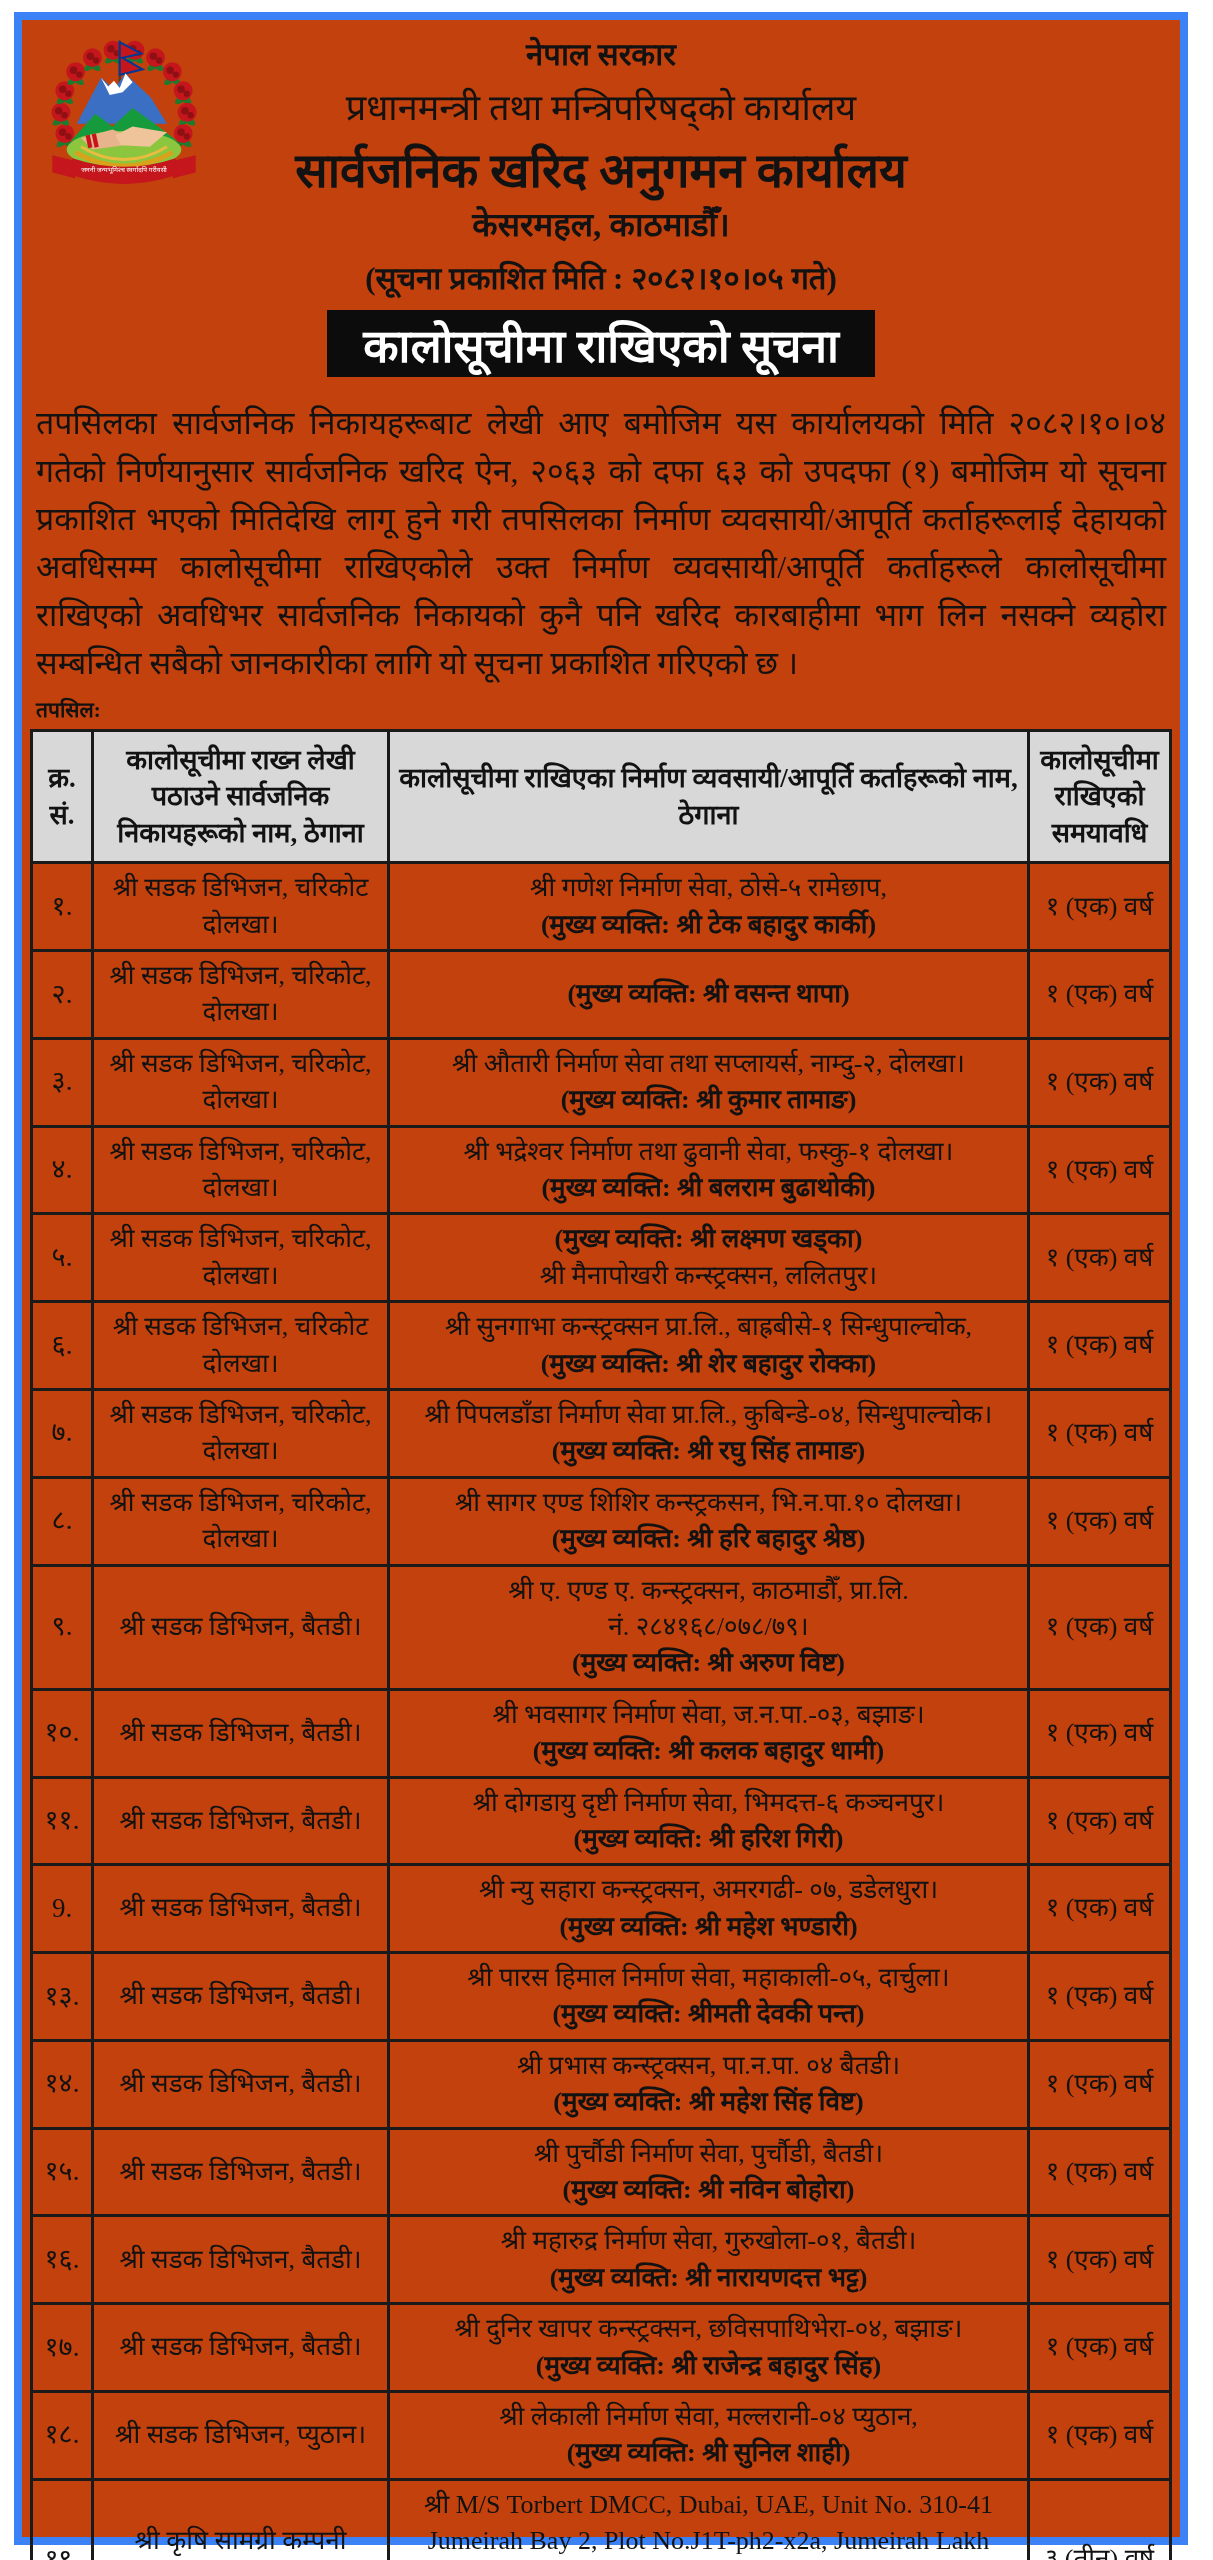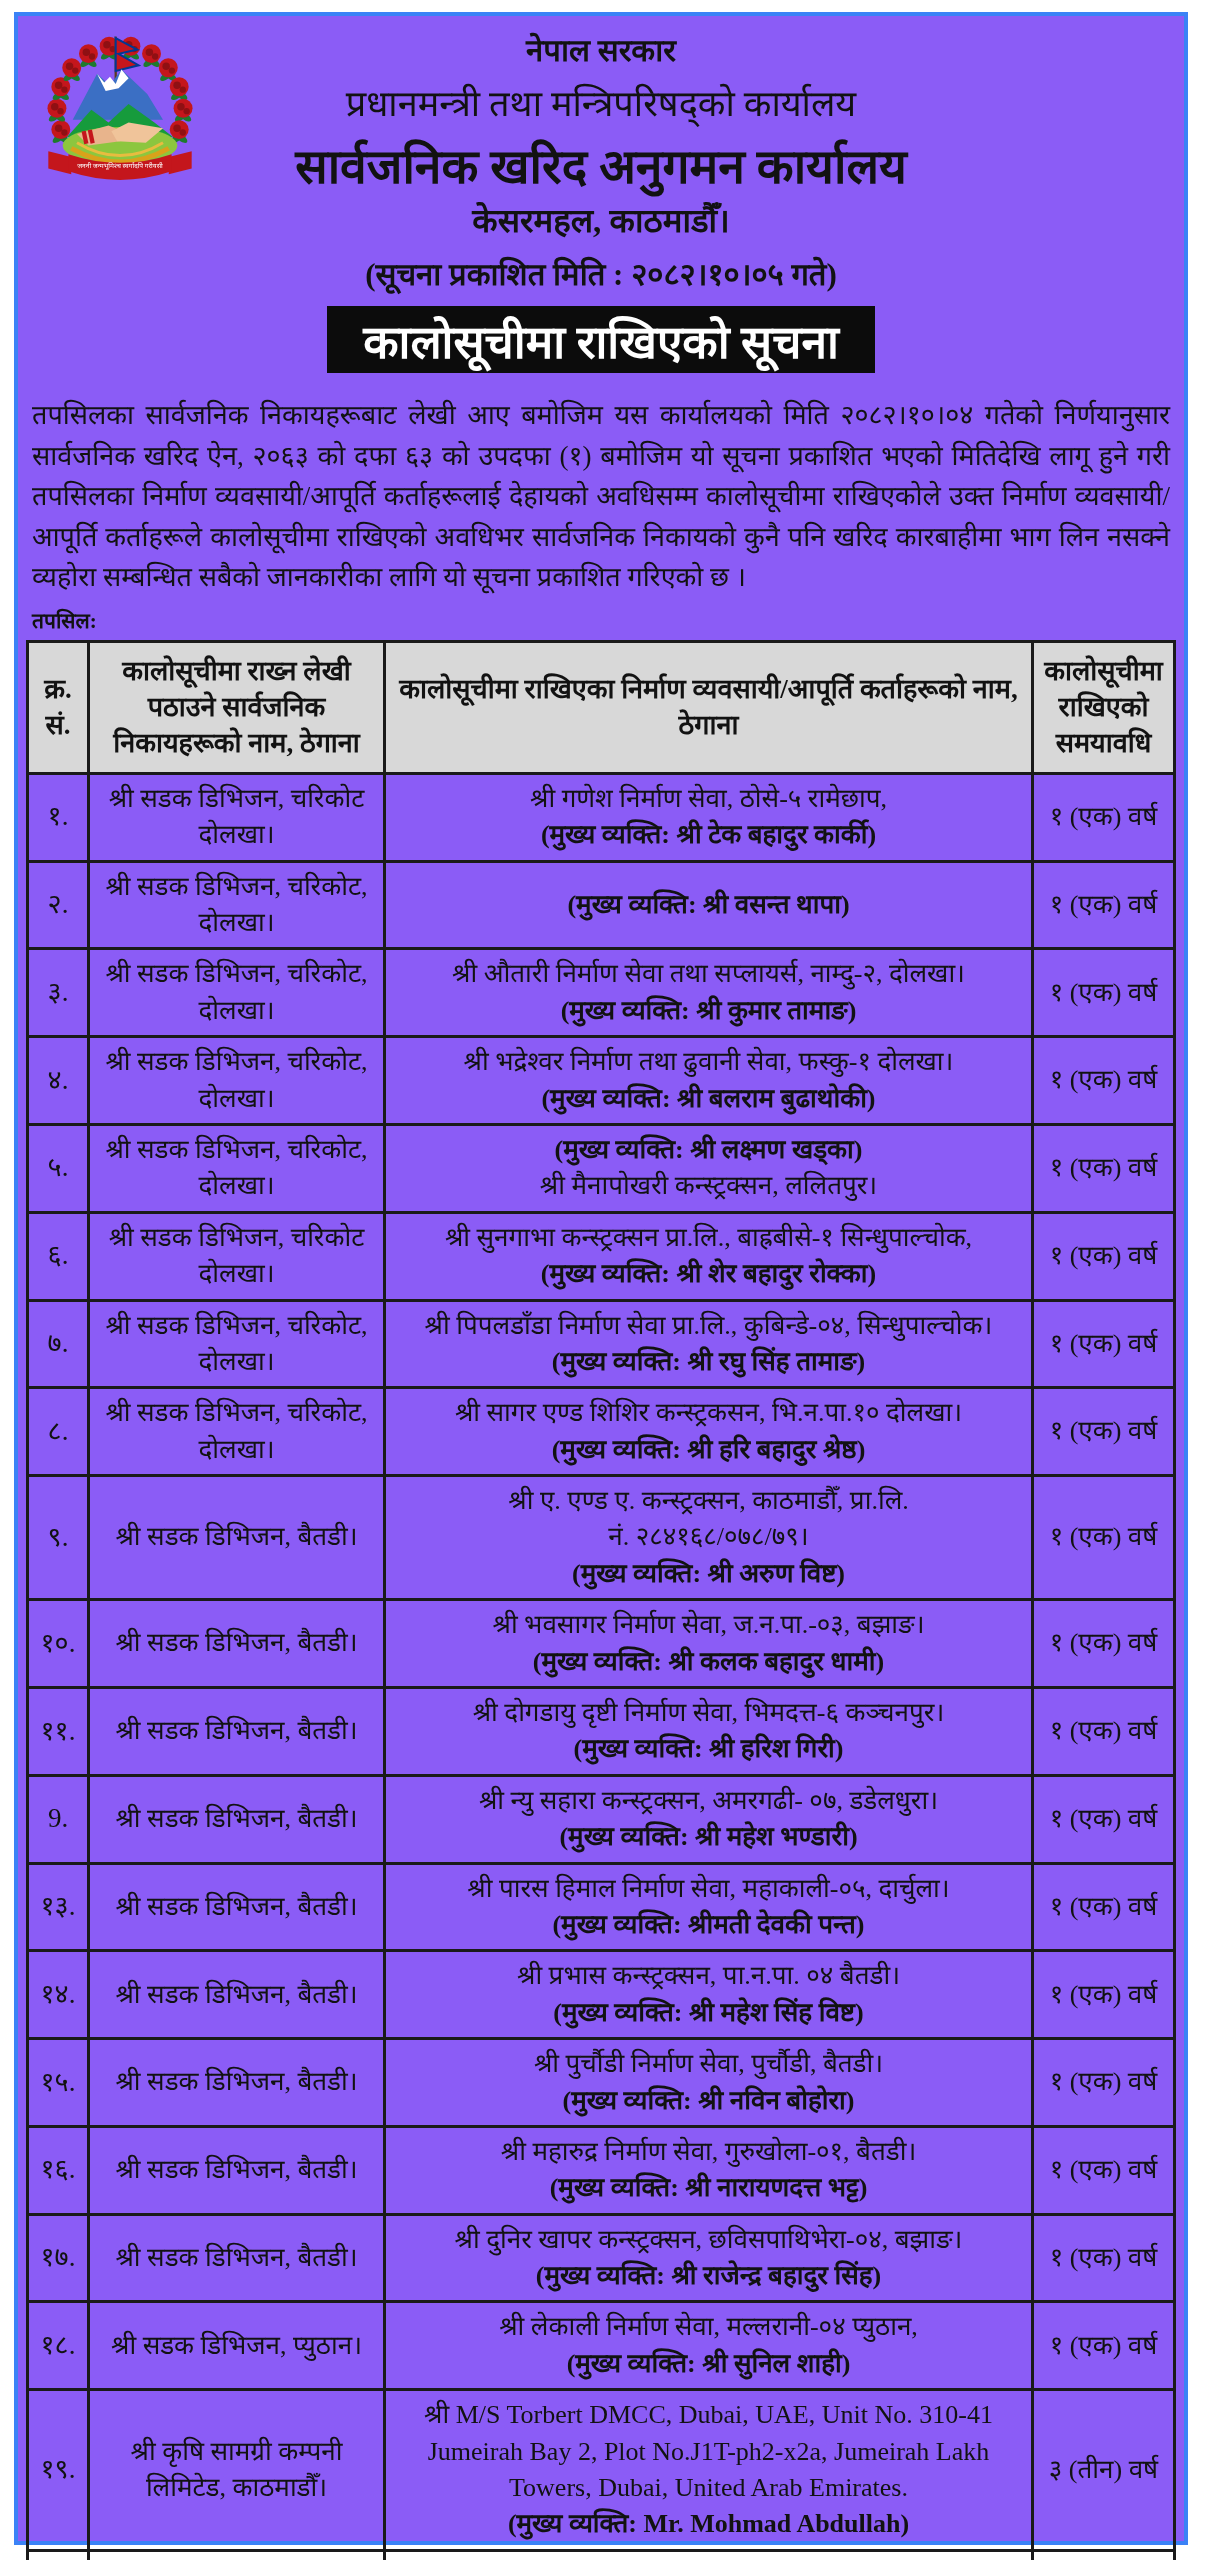--- a/index.html
+++ b/index.html
@@ -2,35 +2,35 @@
 <html><head>
 <meta charset="utf-8">
 <style>
   html,body{margin:0;padding:0;}
   body{
     width:1213px;height:2560px;background:#ffffff;position:relative;overflow:hidden;
     font-family:"Liberation Serif","DejaVu Serif",serif;color:#121212;
   }
   .sheet{
     position:absolute;left:14px;top:12px;width:1174px;height:2533px;
-    border:4px solid #3b82f6;box-sizing:border-box;padding:4px 6px 0;background:#8b5cf6;
+    border:8px solid #3b82f6;box-sizing:border-box;padding:4px 6px 0;background:#c2410c;
   }
   .emblem{position:absolute;left:16px;top:12px;width:172px;height:172px;}
   .hdr{text-align:center;padding-top:8px;}
   .h1{font-size:31px;font-weight:bold;}
   .h2{font-size:36px;font-weight:normal;margin-top:8px;}
   .h3{font-size:48px;font-weight:bold;margin-top:5px;}
   .h4{font-size:33px;font-weight:bold;}
   .date{font-size:31px;font-weight:bold;margin-top:10px;}
   .titlebar{
     margin:12px auto 10px;background:#0c0c0c;color:#ffffff;
     font-size:46px;font-weight:bold;width:max-content;max-width:90%;
     padding:3px 36px 2px;text-align:center;
   }
-  .para{font-size:27px;line-height:1.5;text-align:justify;padding:2px 8px 0;margin-top:20px;}
+  .para{font-size:32px;line-height:1.5;text-align:justify;padding:2px 8px 0;margin-top:20px;}
   .tapasil{font-size:21px;font-weight:bold;padding:8px 8px 6px;}
   .btable{border:3px solid #1a1a1a;margin:0 2px 6px;}
   .tr{display:grid;grid-template-columns:58px 296px 1fr 142px;border-top:3px solid #1a1a1a;}
   .tr.head{border-top:none;background:#d8d8d8;}
   .td{
     border-left:3px solid #1a1a1a;display:flex;flex-direction:column;justify-content:center;
     align-items:center;text-align:center;font-size:26px;line-height:1.4;
     padding:6px 8px;box-sizing:border-box;
   }
   .td:first-child{border-left:none;}

